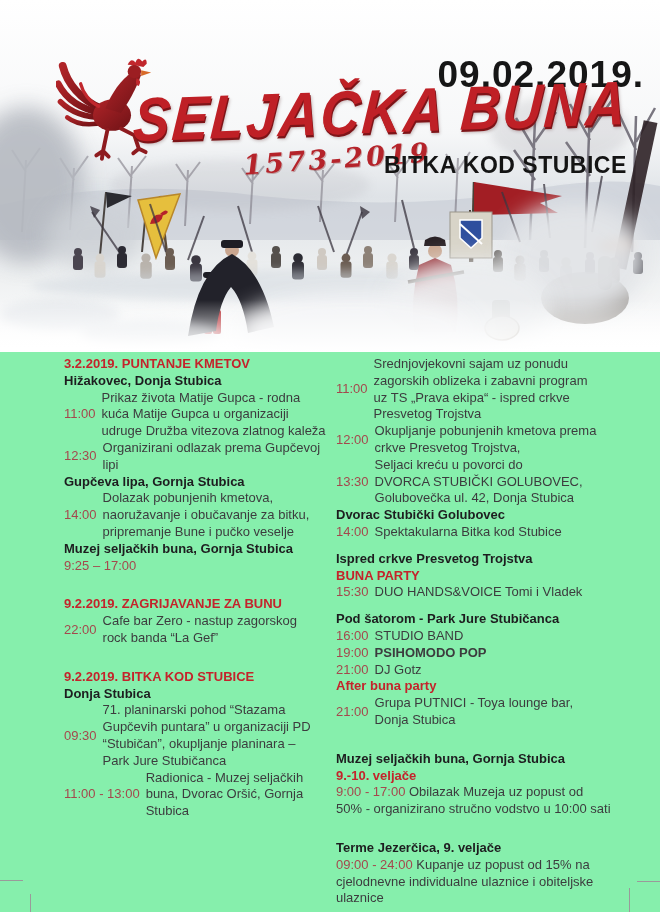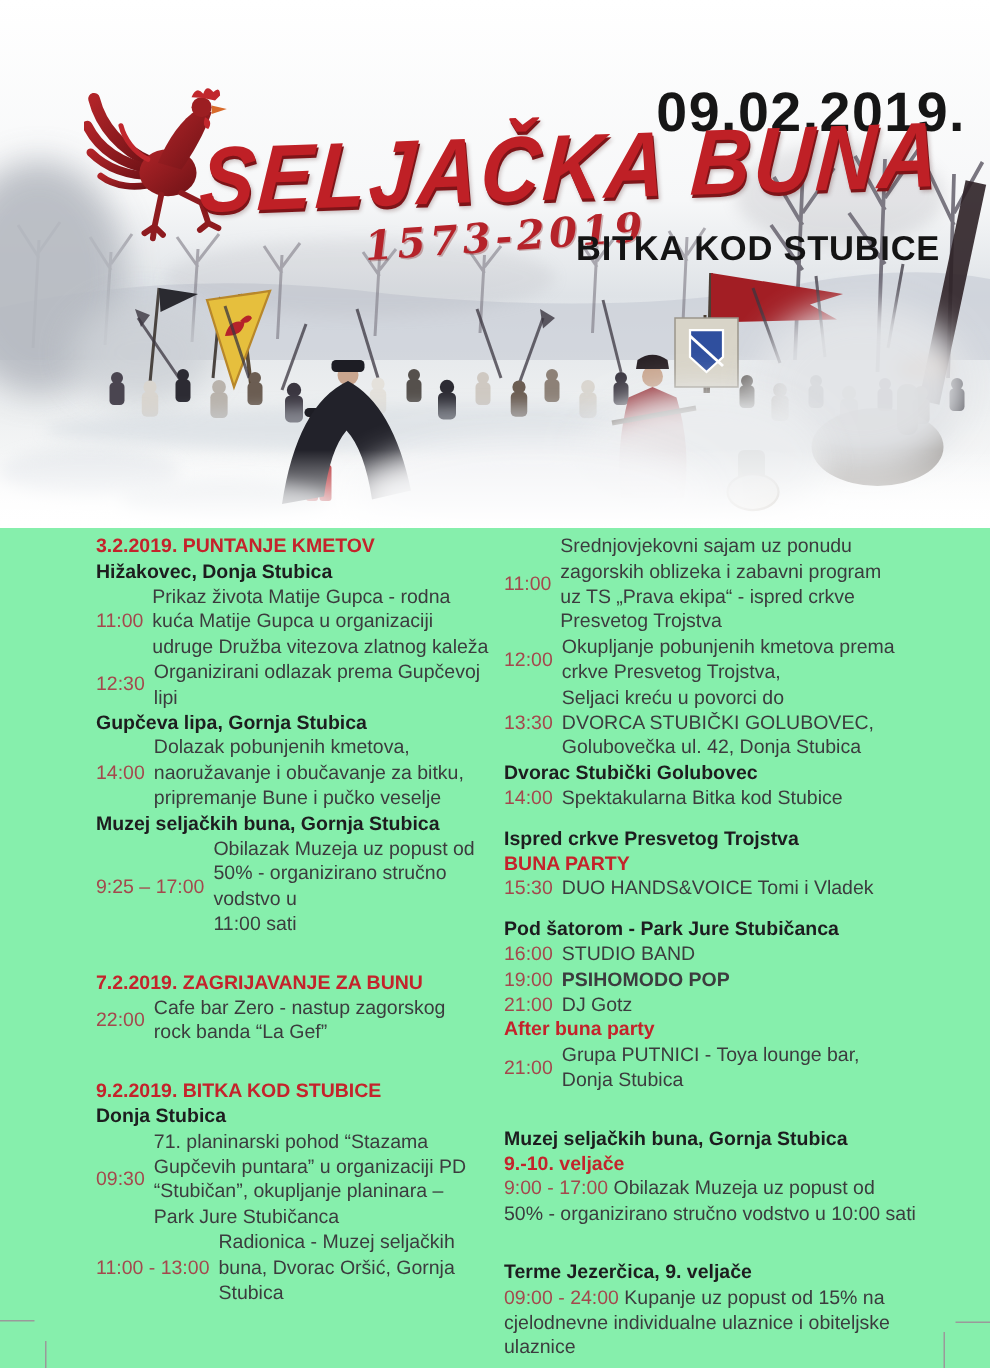--- a/index.html
+++ b/index.html
@@ -266,26 +266,23 @@
         <div class="h">Gupčeva lipa, Gornja Stubica</div>
         <div class="event">
           <span class="time">14:00</span>
           <span class="desc">Dolazak pobunjenih kmetova,
 naoružavanje i obučavanje za bitku,
 pripremanje Bune i pučko veselje</span>
         </div>
         <div class="h">Muzej seljačkih buna, Gornja Stubica</div>
         <div class="event">
           <span class="time">9:25 – 17:00</span>
-          <span class="desc">Obilazak Muzeja uz popust od
-50% - organizirano stručno vodstvo u
-11:00 sati</span>
         </div>
         <div class="gap"></div>
-        <div class="h red">7.2.2019. ZAGRIJAVANJE ZA BUNU</div>
+        <div class="h red">9.2.2019. ZAGRIJAVANJE ZA BUNU</div>
         <div class="event">
           <span class="time">22:00</span>
           <span class="desc">Cafe bar Zero - nastup zagorskog
 rock banda “La Gef”</span>
         </div>
         <div class="gap"></div>
         <div class="h red">9.2.2019. BITKA KOD STUBICE</div>
         <div class="h">Donja Stubica</div>
         <div class="event">
           <span class="time">09:30</span>

